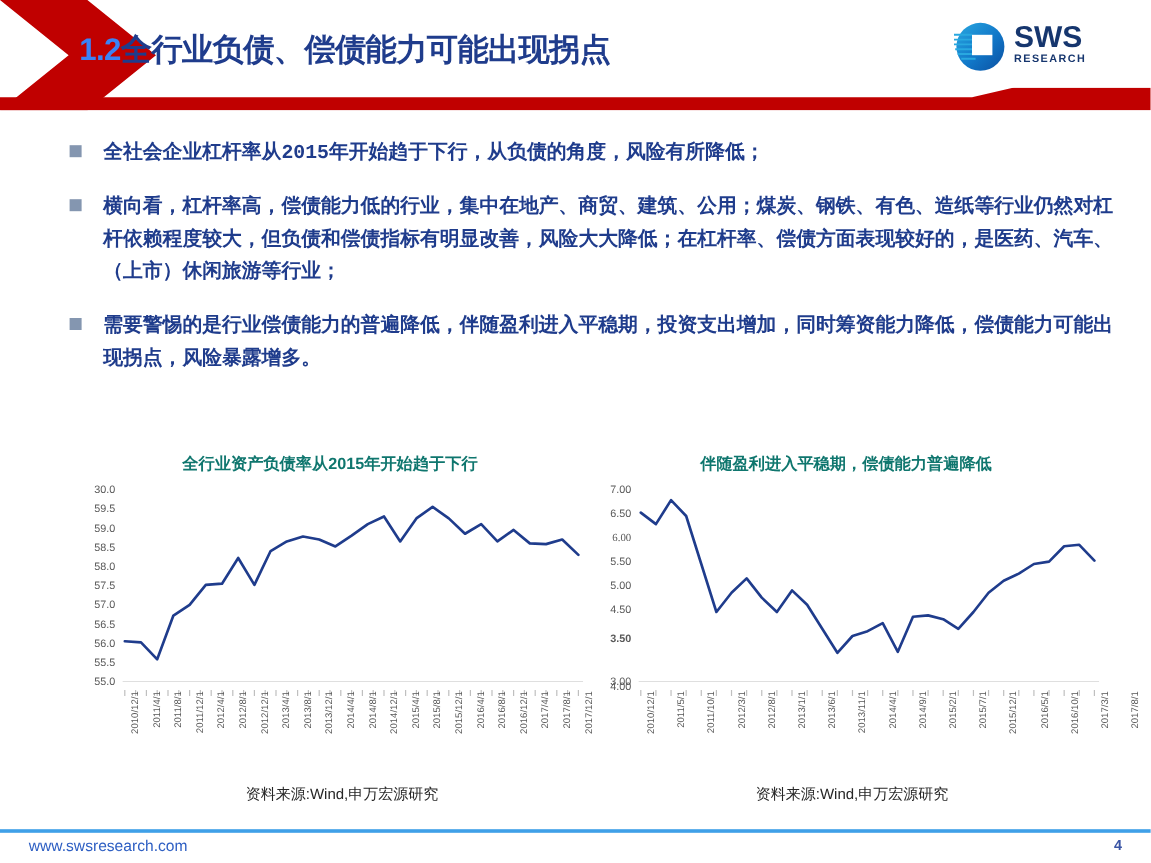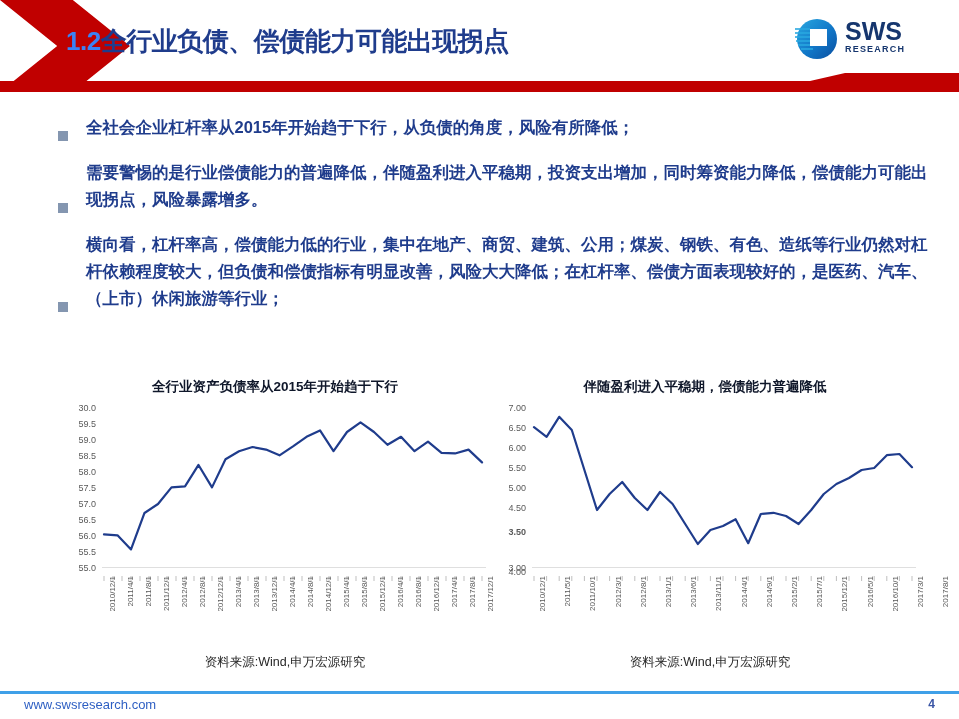--- a/index.html
+++ b/index.html
@@ -28,36 +28,36 @@
   }
   .header-title .num{color:#3b82f6;}
   
   .logo{position:absolute;right:16px;top:14px;width:150px;height:52px;}
   .logo-mark{position:absolute;left:0;top:2px;width:46px;height:46px;}
   .logo-text{position:absolute;left:52px;top:4px;}
   .logo-sws{font-size:25px;font-weight:bold;color:#16366E;letter-spacing:0px;line-height:26px;}
   .logo-research{font-size:9px;font-weight:bold;color:#16366E;letter-spacing:1.2px;line-height:11px;}
   
   .bullets{position:absolute;left:58px;top:114px;width:880px;}
-  .bullet{display:flex;align-items:flex-end;margin-bottom:18px;}
+  .bullet{display:flex;align-items:flex-start;margin-bottom:18px;font-family:Liberation Mono, monospace;}
   .bullet-marker{
     width:10px;height:10px;background:#8496B0;flex:0 0 10px;
     margin-top:7px;margin-right:18px;
   }
   .bullet-text{
     font-size:16.5px;font-weight:bold;color:#1F3C8C;
     line-height:27px;letter-spacing:0px;
   }
   
   .charts{position:absolute;left:0;top:378px;width:959px;height:300px;}
   .panel{position:absolute;top:0;width:430px;height:300px;}
   .panel.left{left:60px;}
   .panel.right{left:490px;}
   .panel-title{
-    text-align:center;font-size:13.5px;font-weight:bold;color:#0f172a;
+    text-align:center;font-size:13.5px;font-weight:bold;color:#0f766e;
     line-height:18px;white-space:nowrap;
   }
   .plot-wrap{position:relative;margin-top:12px;height:230px;}
   .plot{position:relative;height:175px;}
   .ylabels{position:absolute;left:0;top:0;width:40px;height:160px;}
   .ylabel{
     position:absolute;right:4px;font-size:9px;color:#595959;
     transform:translateY(-50%);white-space:nowrap;
   }
   .svgbox{position:absolute;left:42px;top:0;right:4px;height:160px;}
@@ -115,25 +115,25 @@
   </div>
 </div>
 
 <div class="bullets">
   <div class="bullet">
     <div class="bullet-marker"></div>
     <div class="bullet-text">全社会企业杠杆率从2015年开始趋于下行，从负债的角度，风险有所降低；</div>
   </div>
   <div class="bullet">
     <div class="bullet-marker"></div>
-    <div class="bullet-text">需要警惕的是行业偿债能力的普遍降低，伴随盈利进入平稳期，投资支出增加，同时筹资能力降低，偿债能力可能出现拐点，风险暴露增多。</div>
+    <div class="bullet-text">横向看，杠杆率高，偿债能力低的行业，集中在地产、商贸、建筑、公用；煤炭、钢铁、有色、造纸等行业仍然对杠杆依赖程度较大，但负债和偿债指标有明显改善，风险大大降低；在杠杆率、偿债方面表现较好的，是医药、汽车、（上市）休闲旅游等行业；</div>
   </div>
   <div class="bullet">
     <div class="bullet-marker"></div>
-    <div class="bullet-text">横向看，杠杆率高，偿债能力低的行业，集中在地产、商贸、建筑、公用；煤炭、钢铁、有色、造纸等行业仍然对杠杆依赖程度较大，但负债和偿债指标有明显改善，风险大大降低；在杠杆率、偿债方面表现较好的，是医药、汽车、（上市）休闲旅游等行业；</div>
+    <div class="bullet-text">需要警惕的是行业偿债能力的普遍降低，伴随盈利进入平稳期，投资支出增加，同时筹资能力降低，偿债能力可能出现拐点，风险暴露增多。</div>
   </div>
 </div>
 
 <div class="charts">
 
   <div class="panel left">
     <div class="panel-title">全行业资产负债率从2015年开始趋于下行</div>
     <div class="plot-wrap">
       <div class="plot">
         <div class="ylabels" id="yl-0">
@@ -231,21 +231,21 @@
     <div class="panel-title">伴随盈利进入平稳期，偿债能力普遍降低</div>
     <div class="plot-wrap">
       <div class="plot">
         <div class="ylabels" id="yl-1">
             <div class="ylabel" style="top: 160px;">3.00</div>
             <div class="ylabel" style="top: 124px; font-weight: bold;">3.50</div>
             <div class="ylabel" style="top: 120px; margin-top: 44px;">4.00</div>
             <div class="ylabel" style="top: 100px;">4.50</div>
             <div class="ylabel" style="top: 80px;">5.00</div>
             <div class="ylabel" style="top: 60px;">5.50</div>
-            <div class="ylabel" style="top: 40px;">6.00</div>
+            <div class="ylabel" style="top: 40px; font-family: Liberation Serif, serif;">6.00</div>
             <div class="ylabel" style="top: 20px;">6.50</div>
             <div class="ylabel" style="top: 0px;">7.00</div>
           </div>
         <div class="svgbox" id="sv-1"><svg width="384" height="160">
               <polyline points="2,19.200000000000017 14.6,28.799999999999983 27.2,8.799999999999983 39.8,22 52.4,62 65,102 77.6,86.00000000000001 90.2,73.99999999999999 102.8,90 115.4,102 128,83.99999999999999 140.6,96.00000000000001 153.2,116.00000000000001 165.8,136 178.4,122 191,118 203.6,111.20000000000002 216.2,135.2 228.8,106.00000000000001 241.4,104.80000000000001 254,108 266.6,116.00000000000001 279.2,102 291.8,86.00000000000001 304.4,76.00000000000001 317,70 329.6,62 342.2,60 354.8,47.19999999999999 367.4,46.000000000000014 380,59.20000000000002" fill="none" stroke="#1F3C8C" stroke-width="2.2" stroke-linejoin="round" stroke-linecap="round"></polyline>
               <line x1="0" y1="160" x2="384" y2="160" stroke="#BFBFBF" stroke-width="1"></line>
             </svg></div>
         <div class="xticks" id="xt-1"><svg width="384" height="6">
               <line x1="2" y1="0" x2="2" y2="5" stroke="#BFBFBF" stroke-width="1"></line>
               <line x1="14.6" y1="0" x2="14.6" y2="5" stroke="#BFBFBF" stroke-width="1"></line>

